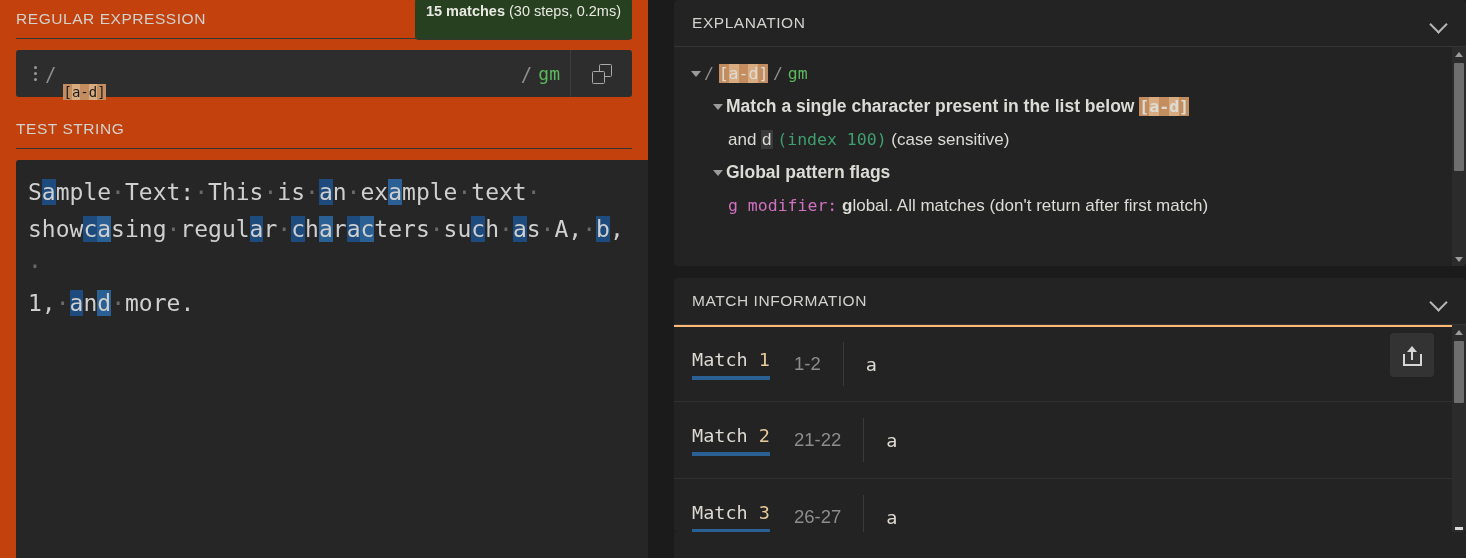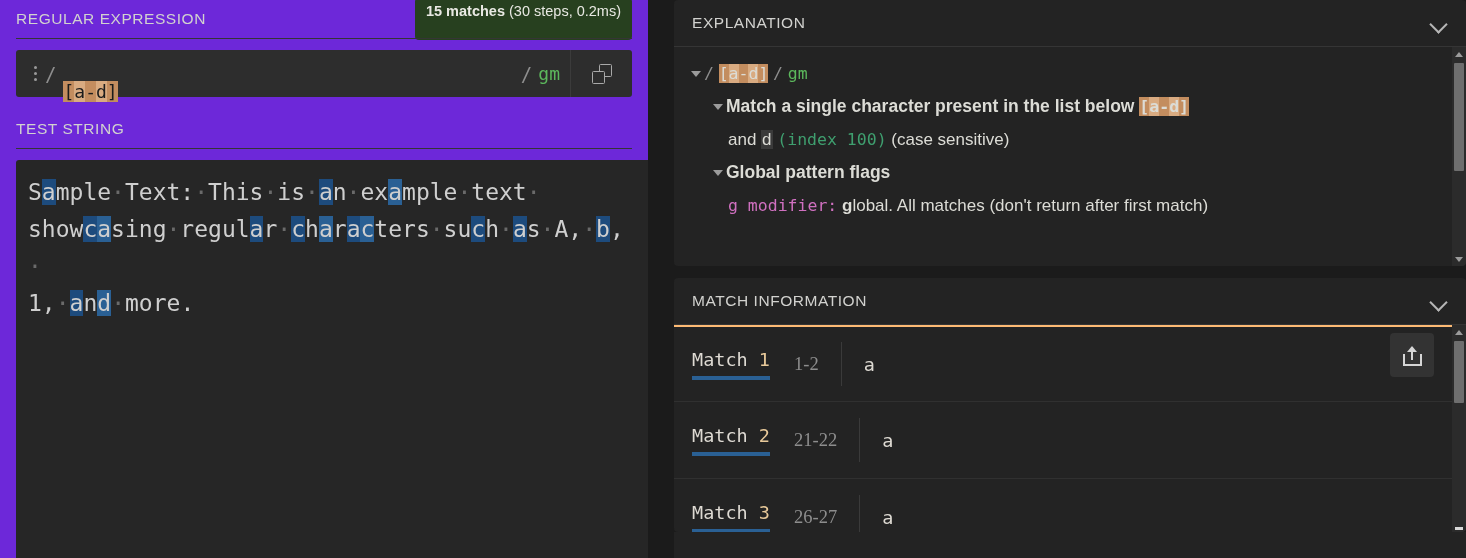--- a/index.html
+++ b/index.html
@@ -13,21 +13,21 @@
     position: relative;
     width: 1466px; height: 558px;
     display: flex;
     background: #232323;
   }
 
   
   .left-col {
     width: 648px;
     height: 558px;
-    background: #6d28d9;
+    background: #c2410c;
     display: flex;
     flex-direction: column;
     flex: none;
   }
   .section-head {
     display: flex;
     align-items: center;
     justify-content: space-between;
     padding: 0 16px;
     height: 38px;
@@ -85,21 +85,21 @@
   .kebab i { width: 3px; height: 3px; border-radius: 50%; background: #9a9a9a; display: block; }
   .slash {
     color: #8e8e8e;
     font-family: "DejaVu Sans Mono", monospace;
     font-size: 19px;
     padding: 0 7px 0 3px;
   }
   .slash.right { padding: 0 6px 0 0; }
   .regex-code {
     font-family: "DejaVu Sans Mono", monospace;
-    font-size: 18px;
+    font-size: 14px;
     letter-spacing: 0;
     white-space: pre;
     color: #1c1c1c;
     flex: 1;
     min-width: 0;
     margin-top: 36px;
   }
   .hl-a { background: #c38d5f; }
   .hl-b { background: #d9ab81; }
   .flags {
@@ -236,21 +236,21 @@
   .m-label {
     font-family: "DejaVu Sans Mono", monospace;
     font-size: 18.5px;
     color: #dedad3;
     border-bottom: 4px solid #2a6094;
     padding-bottom: 6px;
     white-space: nowrap;
   }
   .m-label b { color: #e8c99a; font-weight: normal; }
   .m-range {
-    font-family: Liberation Serif, serif;
+    font-family: Liberation Sans, sans-serif;
     font-size: 18.5px;
     color: #8d8d8d;
     margin-left: 24px;
     padding-right: 22px;
     border-right: 1px solid #3a3a3a;
     height: 44px;
     display: flex; align-items: center;
     white-space: nowrap;
   }
   .m-value {

